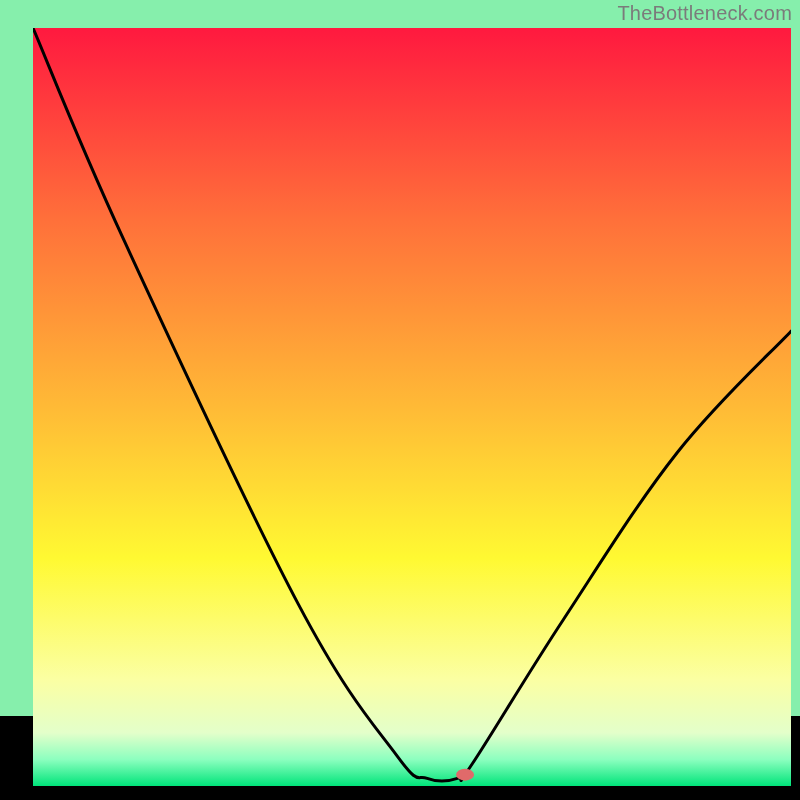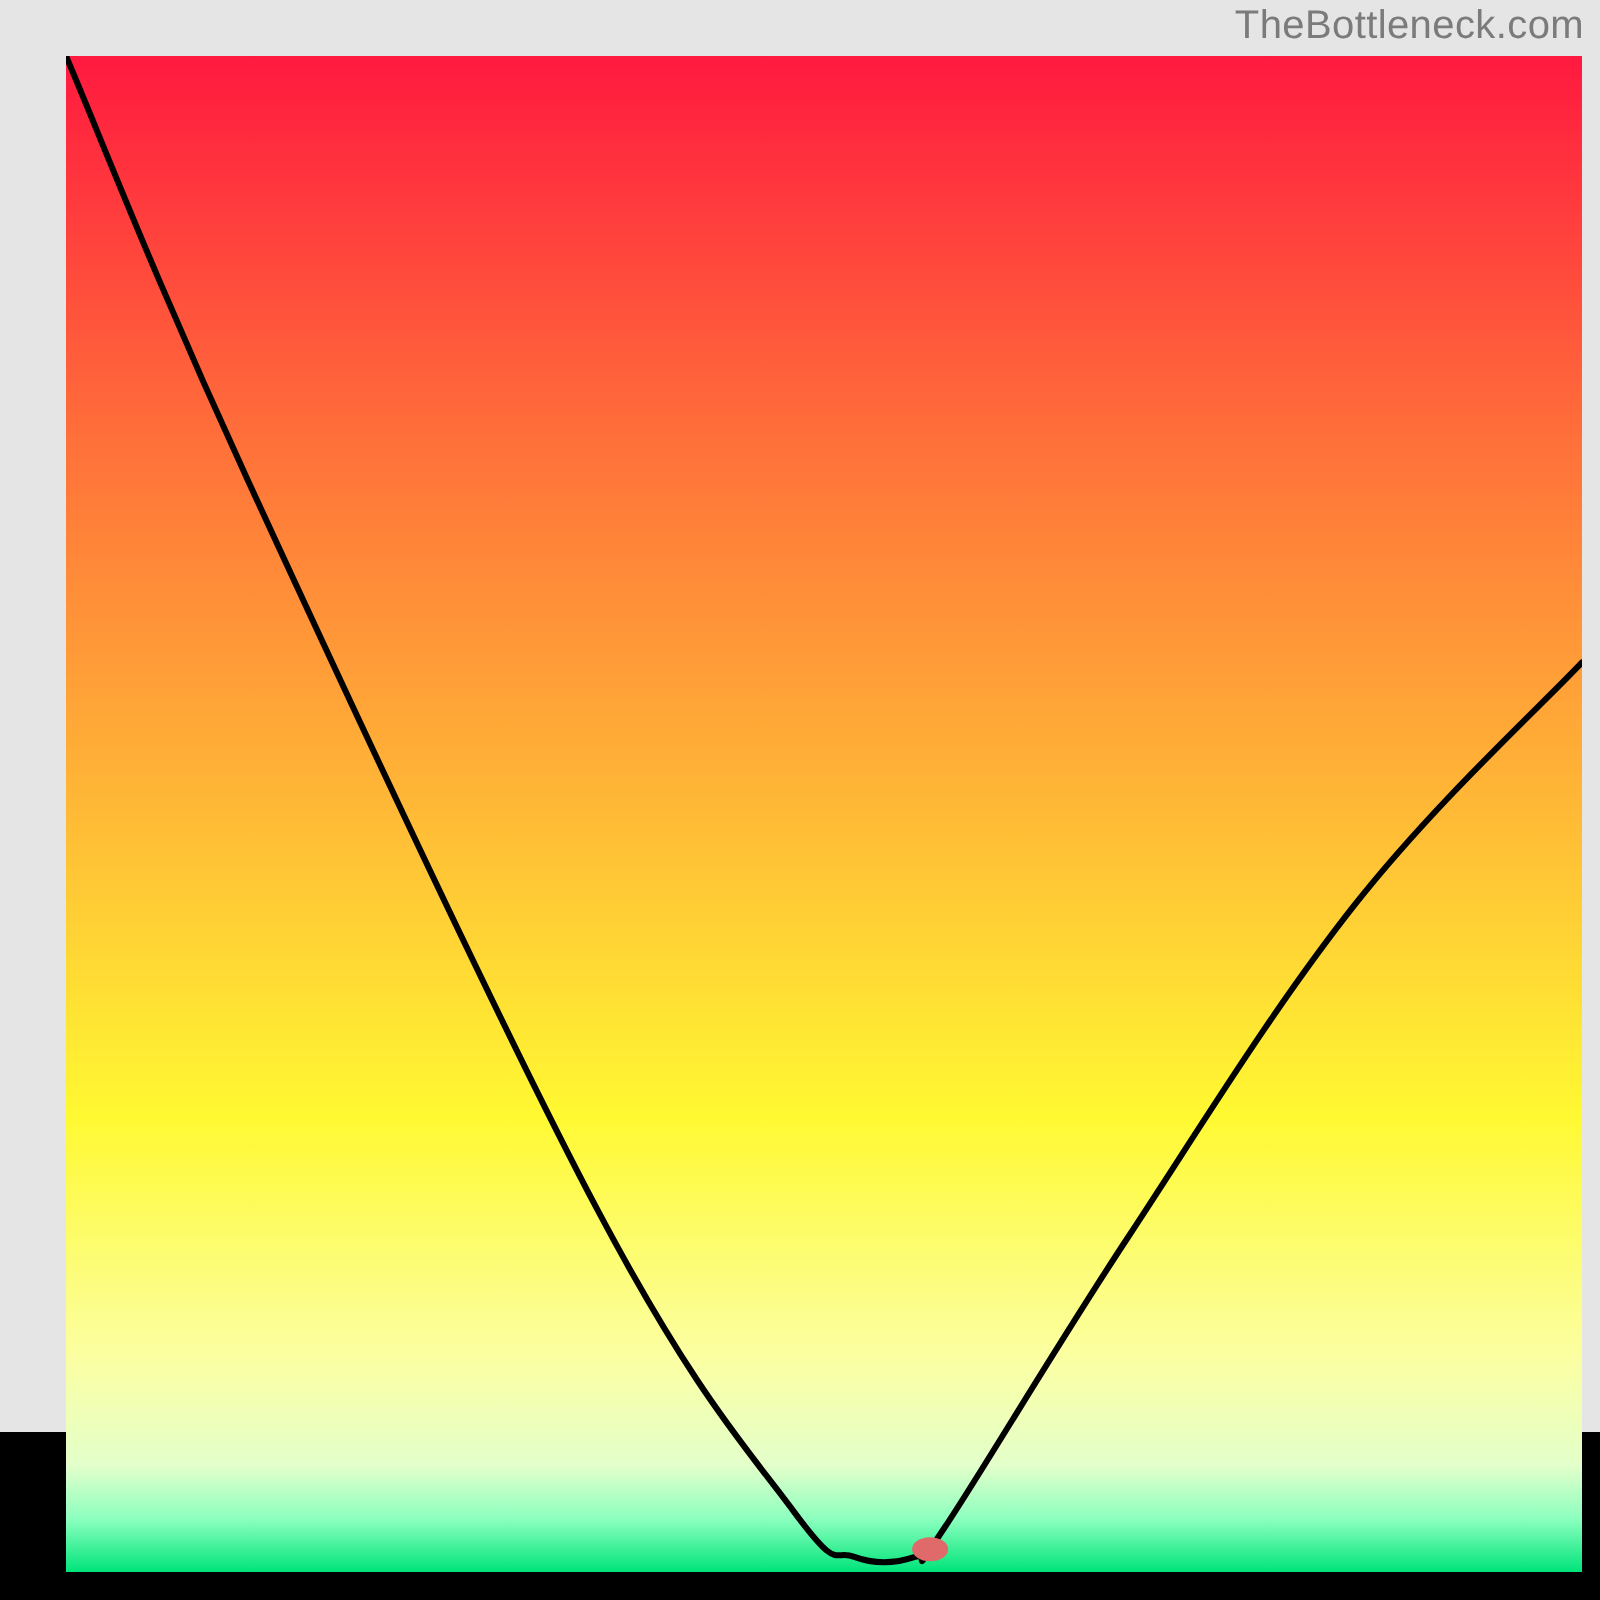--- a/index.html
+++ b/index.html
@@ -7,21 +7,21 @@
     padding: 0;
     width: 800px;
     height: 800px;
     background: #000;
     overflow: hidden;
   }
   .frame {
     position: relative;
     width: 800px;
     height: 716px;
-    background: #e5e5e5;
+    background: #86efac;
   }
   .attribution {
     position: absolute;
     top: 2px;
     right: 8px;
     font-family: Arial, Helvetica, sans-serif;
     font-size: 20px;
     color: #7b7b7b;
     letter-spacing: 0.2px;
   }

